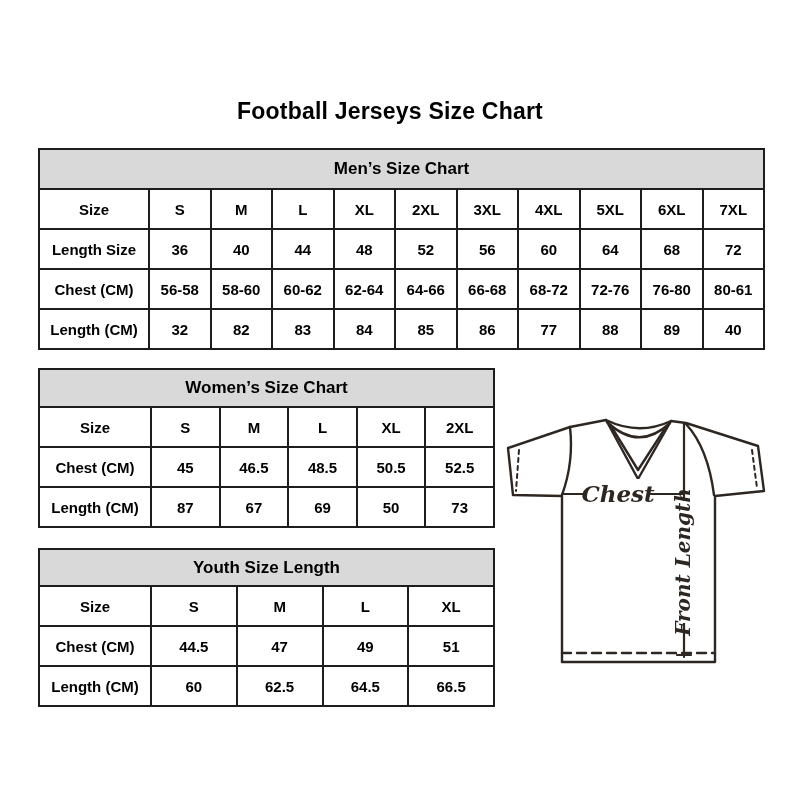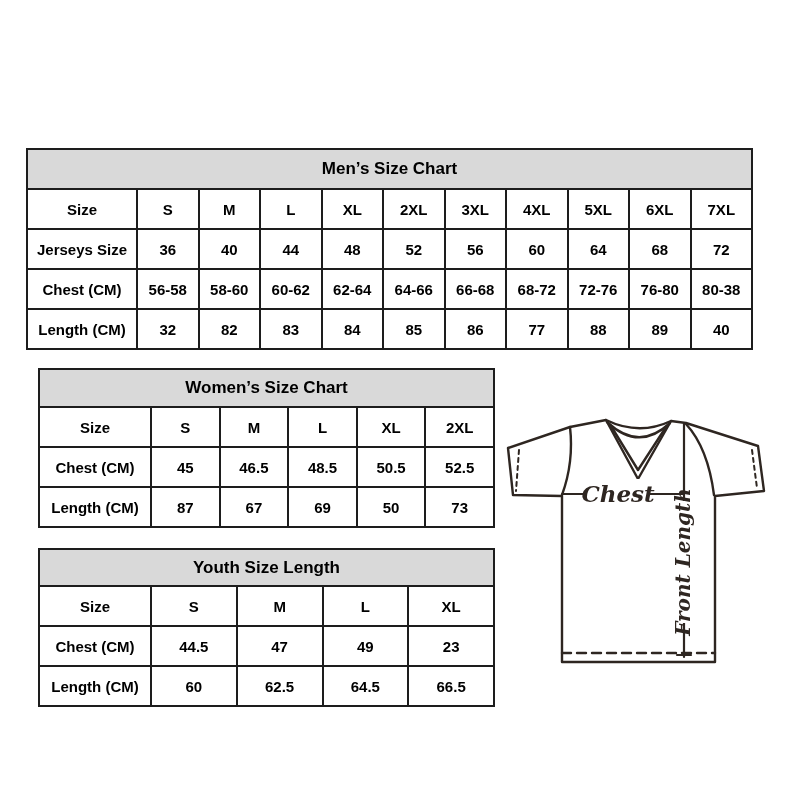--- a/index.html
+++ b/index.html
@@ -19,21 +19,21 @@
     position:absolute;border-collapse:collapse;table-layout:fixed;background:#fff;
   }
   table.size-table th,
   table.size-table td{
     border:2px solid #1d1d1d;text-align:center;vertical-align:middle;
     font-weight:bold;padding:0;overflow:hidden;white-space:nowrap;
   }
   table.size-table td{font-size:15px;}
   table.size-table th{font-size:17px;background:#d9d9d9;}
 
-  #men-table{left:26px;top:148px;width:725px;}
+  #men-table{left:38px;top:148px;width:725px;}
   #men-table thead tr{height:40px;}
   #men-table tbody tr{height:40px;}
 
   #women-table{left:38px;top:368px;width:455px;}
   #women-table thead tr{height:38px;}
   #women-table tbody tr{height:40px;}
 
   #youth-table{left:38px;top:548px;width:455px;}
   #youth-table thead tr{height:37px;}
   #youth-table tbody tr{height:40px;}
@@ -43,20 +43,21 @@
   .jersey-label{
     font-family:"DejaVu Serif","Liberation Serif",serif;
     font-style:italic;font-weight:bold;
   }
 </style>
 </head>
 <body>
 
 <div class="stage">
 
+  <div class="title">Football Jerseys Size Chart</div>
 
   <table class="size-table" id="men-table">
     <colgroup>
       <col style="width:110px">
       <col span="10" style="width:61.5px">
     </colgroup>
     <thead>
       <tr>
         <th colspan="11">Men’s Size Chart</th>
       </tr>
@@ -69,21 +70,21 @@
           <td>L</td>
           <td>XL</td>
           <td>2XL</td>
           <td>3XL</td>
           <td>4XL</td>
           <td>5XL</td>
           <td>6XL</td>
           <td>7XL</td>
         </tr>
         <tr>
-          <td>Jerseys Size</td>
+          <td>Length Size</td>
           <td>36</td>
           <td>40</td>
           <td>44</td>
           <td>48</td>
           <td>52</td>
           <td>56</td>
           <td>60</td>
           <td>64</td>
           <td>68</td>
           <td>72</td>
@@ -92,21 +93,21 @@
           <td>Chest (CM)</td>
           <td>56-58</td>
           <td>58-60</td>
           <td>60-62</td>
           <td>62-64</td>
           <td>64-66</td>
           <td>66-68</td>
           <td>68-72</td>
           <td>72-76</td>
           <td>76-80</td>
-          <td>80-38</td>
+          <td>80-61</td>
         </tr>
         <tr>
           <td>Length (CM)</td>
           <td>32</td>
           <td>82</td>
           <td>83</td>
           <td>84</td>
           <td>85</td>
           <td>86</td>
           <td>77</td>
@@ -171,21 +172,21 @@
           <td>S</td>
           <td>M</td>
           <td>L</td>
           <td>XL</td>
         </tr>
         <tr>
           <td>Chest (CM)</td>
           <td>44.5</td>
           <td>47</td>
           <td>49</td>
-          <td>23</td>
+          <td>51</td>
         </tr>
         <tr>
           <td>Length (CM)</td>
           <td>60</td>
           <td>62.5</td>
           <td>64.5</td>
           <td>66.5</td>
         </tr>
       </tbody>
   </table>

